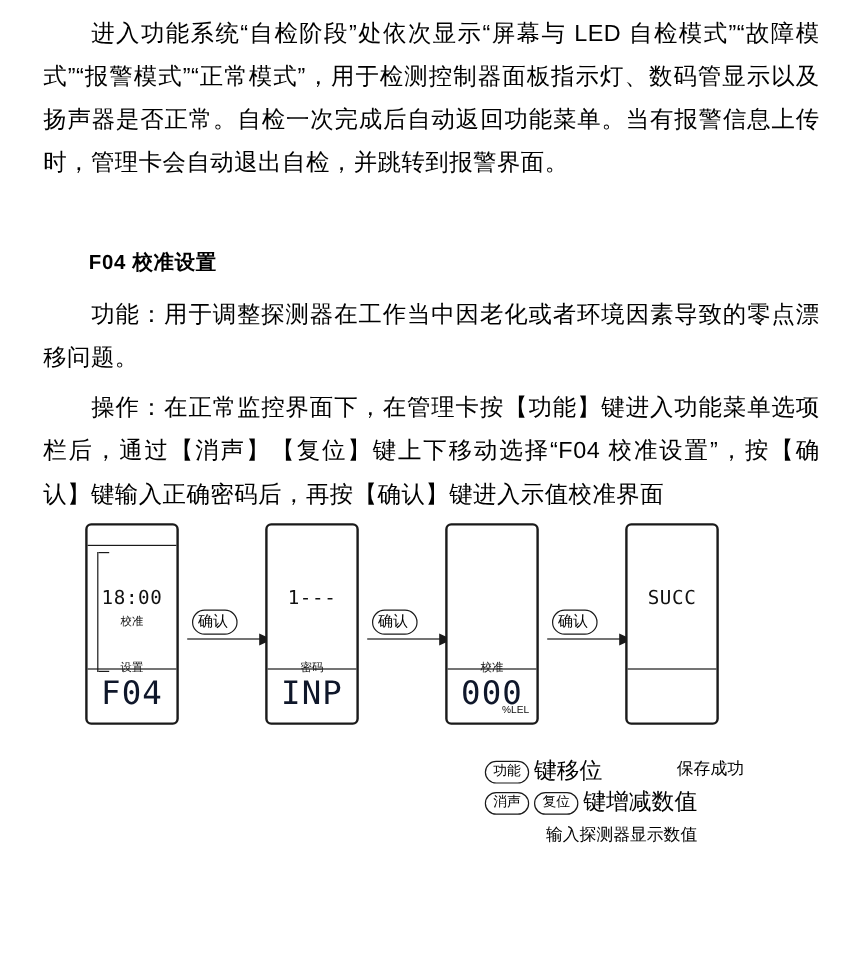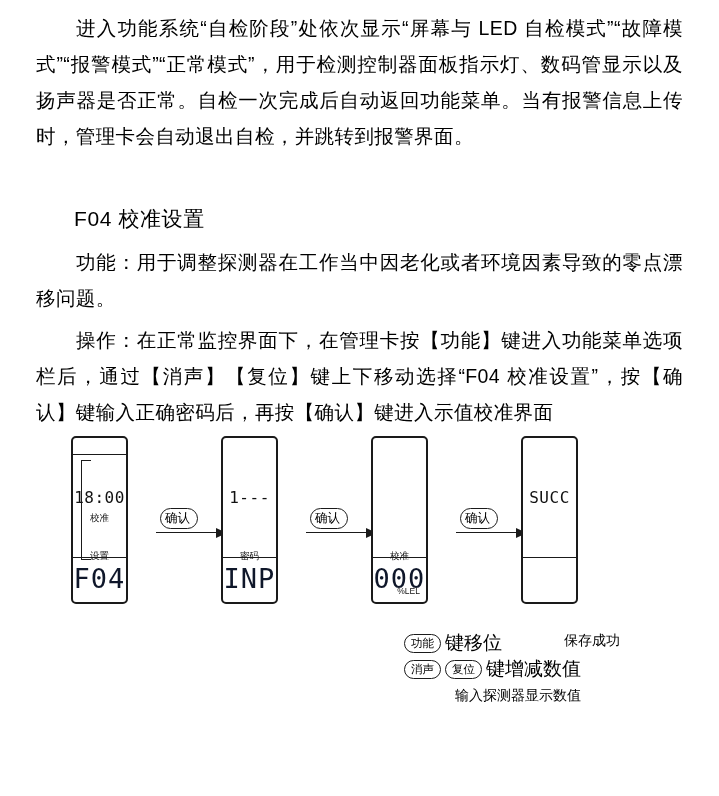--- a/index.html
+++ b/index.html
@@ -26,38 +26,38 @@
     font-size: 19.5px;
     line-height: 36px;
     text-align: justify;
     letter-spacing: 0.4px;
     margin: 0 0 6px 0;
   }
   .indent {
     text-indent: 40px;
   }
   .heading {
-    font-size: 21px;
+    font-size: 17px;
     line-height: 38px;
-    font-weight: normal;
+    font-weight: bold;
     margin: 12px 0 6px 0;
     text-indent: 38px;
     letter-spacing: 0.6px;
   }
   .spacer-big { height: 28px; }
 
   
   .diagram {
     position: relative;
     height: 260px;
     margin-top: 6px;
   }
   .lcd {
     position: absolute;
-    width: 57px;
+    width: 78px;
     height: 168px;
     border: 2px solid #1a1a1a;
     border-radius: 5px 5px 5px 5px;
     box-sizing: border-box;
     background: #ffffff;
     top: 0;
   }
   .lcd .divider {
     position: absolute;
     left: 0;

